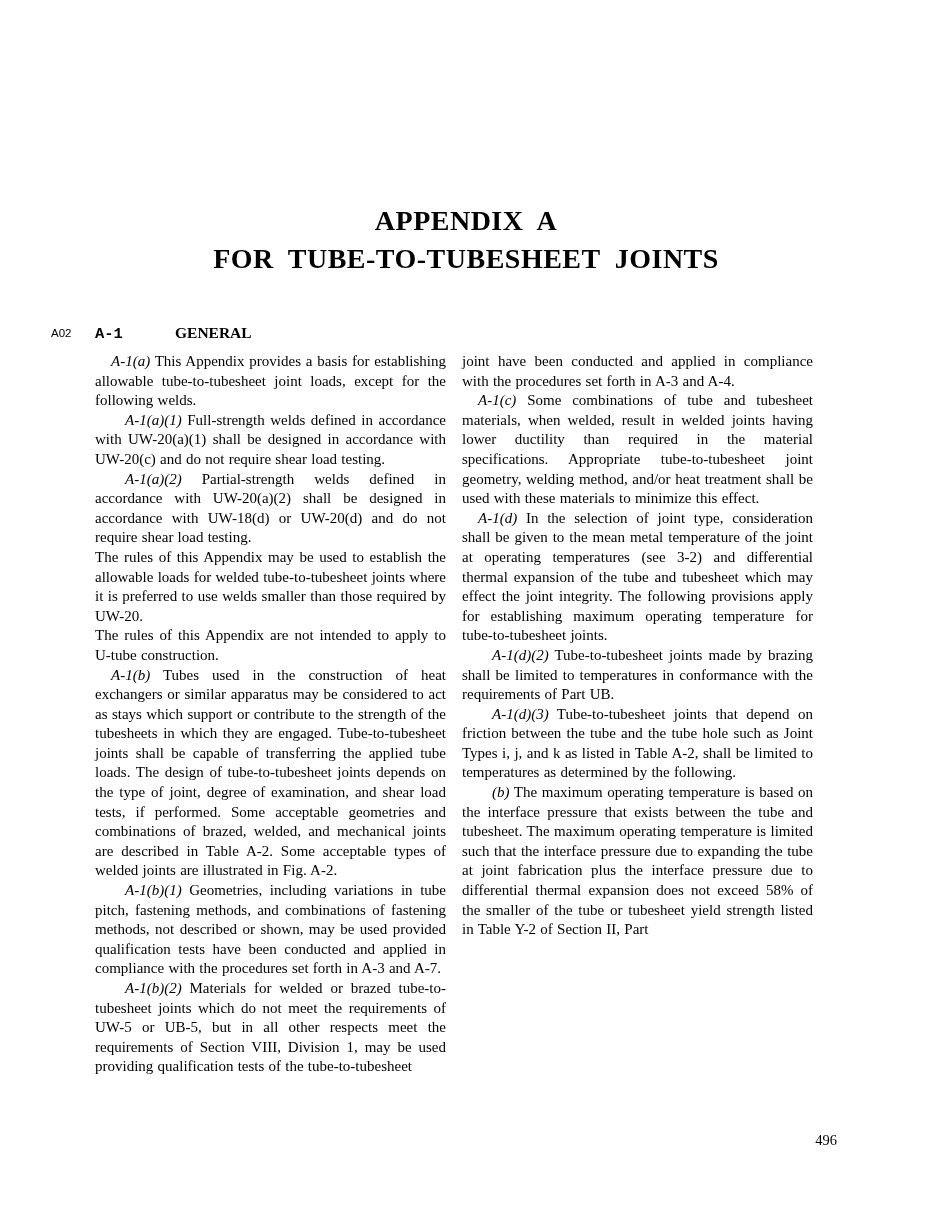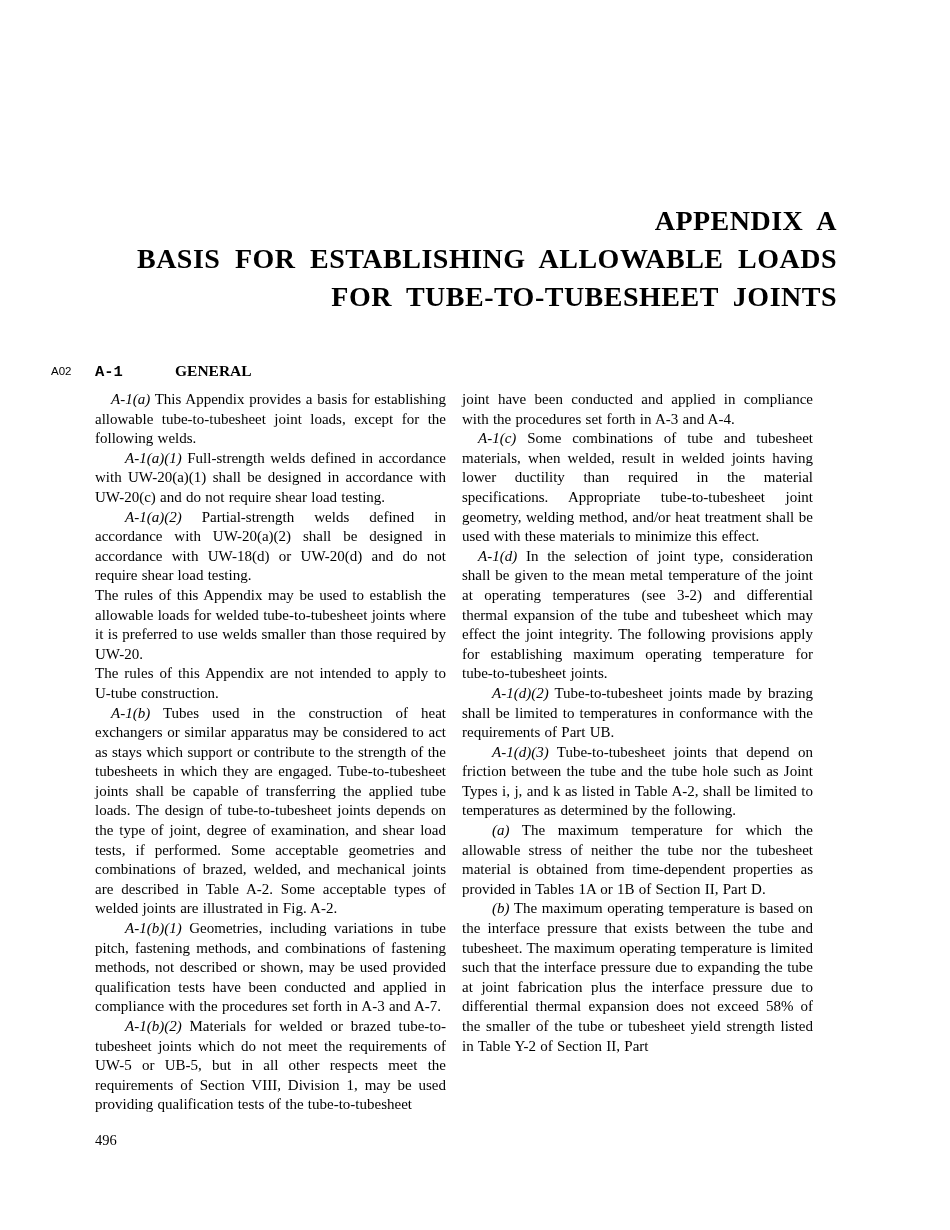--- a/index.html
+++ b/index.html
@@ -13,21 +13,21 @@
     overflow: hidden;
   }
   .content {
     position: absolute;
     left: 95px;
     top: 0;
     width: 742px;
   }
   .title-block {
     margin-top: 202px;
-    text-align: right;
+    text-align: center;
     font-weight: bold;
     font-size: 28px;
     line-height: 38px;
     letter-spacing: 0.5px;
     word-spacing: 7px;
   }
   .body-block {
     position: relative;
     margin-top: 46px;
   }
@@ -64,33 +64,32 @@
   p.para { margin: 0; }
   p.ind0 { text-indent: 0; }
   p.ind1 { text-indent: 16px; }
   p.ind2 { text-indent: 30px; }
   .lead { font-style: italic; }
   .page-number {
     position: absolute;
     left: 95px;
     top: 1132px;
     width: 742px;
-    text-align: left;
+    text-align: right;
     font-size: 14.5px;
   }
 </style>
 </head>
 <body>
 
 <div class="page">
   <div class="content">
 
     <div class="title-block">
       <div>APPENDIX A</div>
-      <div>BASIS FOR ESTABLISHING ALLOWABLE LOADS</div>
       <div>FOR TUBE-TO-TUBESHEET JOINTS</div>
     </div>
 
     <div class="body-block">
       <div class="margin-note">A02</div>
 
       <h2 class="section-heading"><span class="sec-num">A-1</span><span>GENERAL</span></h2>
 
       <div class="columns">
 
@@ -117,22 +116,20 @@
           <p class="para ind0"><span class="lead"></span>
             <span>joint have been conducted and applied in compliance with the procedures set forth in A-3 and A-4.</span></p>
           <p class="para ind1"><span class="lead">A-1(c)</span>
             <span>Some combinations of tube and tubesheet materials, when welded, result in welded joints having lower ductility than required in the material specifications. Appropriate tube-to-tubesheet joint geometry, welding method, and/or heat treatment shall be used with these materials to minimize this effect.</span></p>
           <p class="para ind1"><span class="lead">A-1(d)</span>
             <span>In the selection of joint type, consideration shall be given to the mean metal temperature of the joint at operating temperatures (see 3-2) and differential thermal expansion of the tube and tubesheet which may effect the joint integrity. The following provisions apply for establishing maximum operating temperature for tube-to-tubesheet joints.</span></p>
           <p class="para ind2"><span class="lead">A-1(d)(2)</span>
             <span>Tube-to-tubesheet joints made by brazing shall be limited to temperatures in conformance with the requirements of Part UB.</span></p>
           <p class="para ind2"><span class="lead">A-1(d)(3)</span>
             <span>Tube-to-tubesheet joints that depend on friction between the tube and the tube hole such as Joint Types i, j, and k as listed in Table A-2, shall be limited to temperatures as determined by the following.</span></p>
-          <p class="para ind2"><span class="lead">(a)</span>
-            <span>The maximum temperature for which the allowable stress of neither the tube nor the tubesheet material is obtained from time-dependent properties as provided in Tables 1A or 1B of Section II, Part D.</span></p>
           <p class="para ind2"><span class="lead">(b)</span>
             <span>The maximum operating temperature is based on the interface pressure that exists between the tube and tubesheet. The maximum operating temperature is limited such that the interface pressure due to expanding the tube at joint fabrication plus the interface pressure due to differential thermal expansion does not exceed 58% of the smaller of the tube or tubesheet yield strength listed in Table Y-2 of Section II, Part</span></p>
         </div>
 
       </div>
     </div>
   </div>
 
   <div class="page-number">496</div>
 </div>

